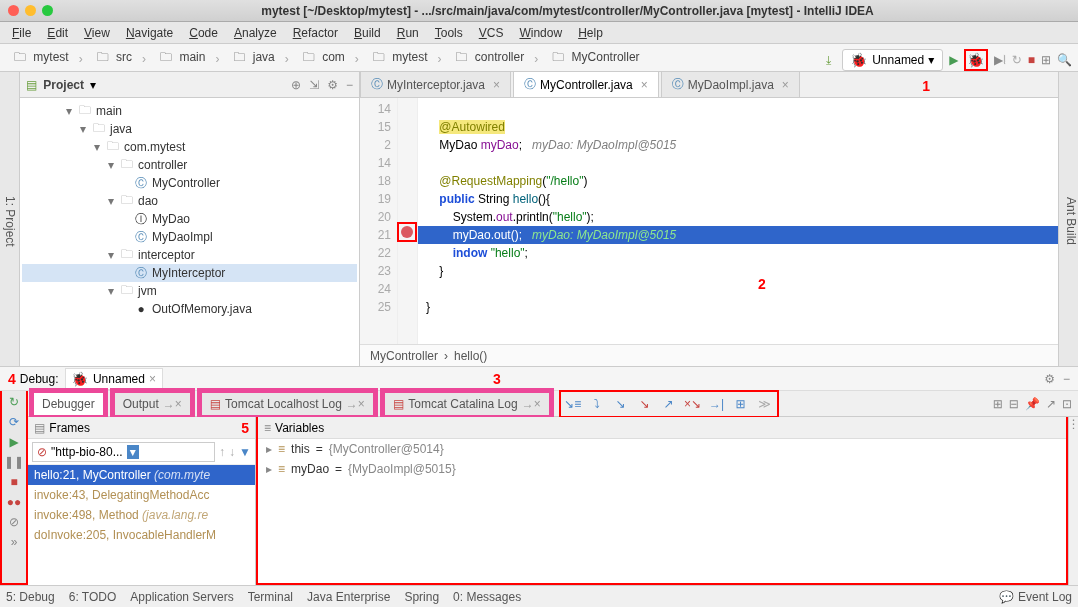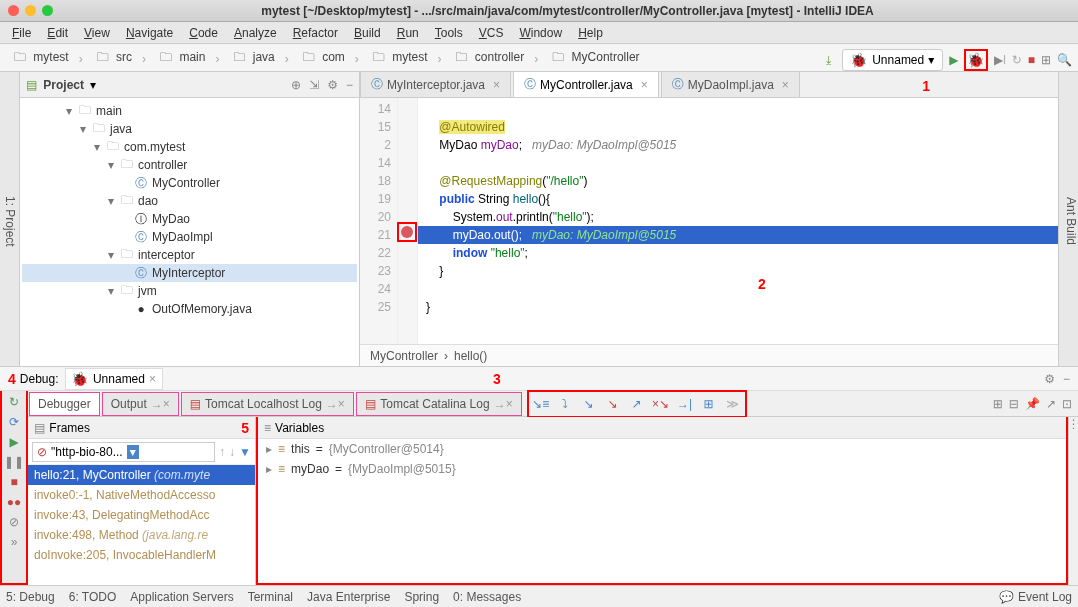--- a/index.html
+++ b/index.html
@@ -60,21 +60,21 @@
 .fld{color:#871094}
 .mtd{color:#00627a}
 .cmt{color:#808080;font-style:italic}
 .hl-blue .cmt{color:#8ee88e}
 .breadcrumb-code{height:22px;border-top:1px solid #ddd;display:flex;align-items:center;padding:0 10px;gap:6px;color:#555;background:#fafafa}
 .right-gutter{width:20px;background:#e8e8e8;border-left:1px solid #ccc;display:flex;flex-direction:column;align-items:center;padding-top:4px;gap:8px;font-size:10px;writing-mode:vertical-rl}
 .right-gutter .tab{color:#555}
 .debug-panel{height:219px;border-top:1px solid #ccc;background:#f5f5f5;display:flex;flex-direction:column}
 .debug-header{height:24px;display:flex;align-items:center;padding:0 8px;border-bottom:1px solid #ddd}
 .debug-tabs{height:26px;display:flex;align-items:center;background:#f0f0f0;border-bottom:1px solid #ccc}
-.dbg-tab{padding:4px 8px;border:1px solid #ec4899;background:#e8e8e8;margin:0 1px;display:flex;align-items:center;gap:4px;color:#555}
+.dbg-tab{padding:4px 8px;border:5px solid #ec4899;background:#e8e8e8;margin:0 1px;display:flex;align-items:center;gap:4px;color:#555}
 .dbg-tab.active{background:#fff}
 .step-btns{margin-left:4px;display:flex;gap:4px;padding:2px;border:2px solid red}
 .step-btn{width:20px;height:20px;display:flex;align-items:center;justify-content:center;color:#4a86c7;cursor:pointer}
 .dbg-side{width:28px;background:#e8e8e8;display:flex;flex-direction:column;align-items:center;gap:6px;padding:4px 0;border:2px solid red;border-top:none}
 .frames-panel{width:228px;border-right:1px solid #ccc;background:#fff;display:flex;flex-direction:column}
 .sub-header{height:22px;background:#f0f0f0;display:flex;align-items:center;padding:0 6px;border-bottom:1px solid #ddd;gap:4px}
 .thread-sel{height:26px;display:flex;align-items:center;padding:2px 4px;gap:4px;border-bottom:1px solid #eee}
 .thread-sel .sel{flex:1;background:#fff;border:1px solid #ccc;padding:2px 4px;display:flex;align-items:center;gap:4px;overflow:hidden}
 .frame-list{flex:1;overflow:auto}
 .frame-row{padding:3px 6px;color:#b29054;white-space:nowrap;overflow:hidden}
@@ -367,21 +367,20 @@
               <span style="color:#c74440">⊘</span>
               <span>"http-bio-80...</span>
               <span style="background:#4a86c7;color:#fff;padding:0 3px">▾</span>
             </div>
             <span style="color:#aaa">↑</span>
             <span style="color:#aaa">↓</span>
             <span style="color:#4a86c7">▼</span>
           </div>
           <div class="frame-list" id="frames">
               <div class="frame-row active">hello:21, MyController <span class="dim">(com.myte</span></div>
-              <div class="frame-row">invoke0:-1, NativeMethodAccesso</div>
               <div class="frame-row">invoke:43, DelegatingMethodAcc</div>
               <div class="frame-row">invoke:498, Method <span class="dim">(java.lang.re</span></div>
               <div class="frame-row">doInvoke:205, InvocableHandlerM</div>
             </div>
         </div>
 
         <div class="vars-panel">
           <div class="sub-header">
             <span style="color:#888">≡</span>
             <span>Variables</span>

